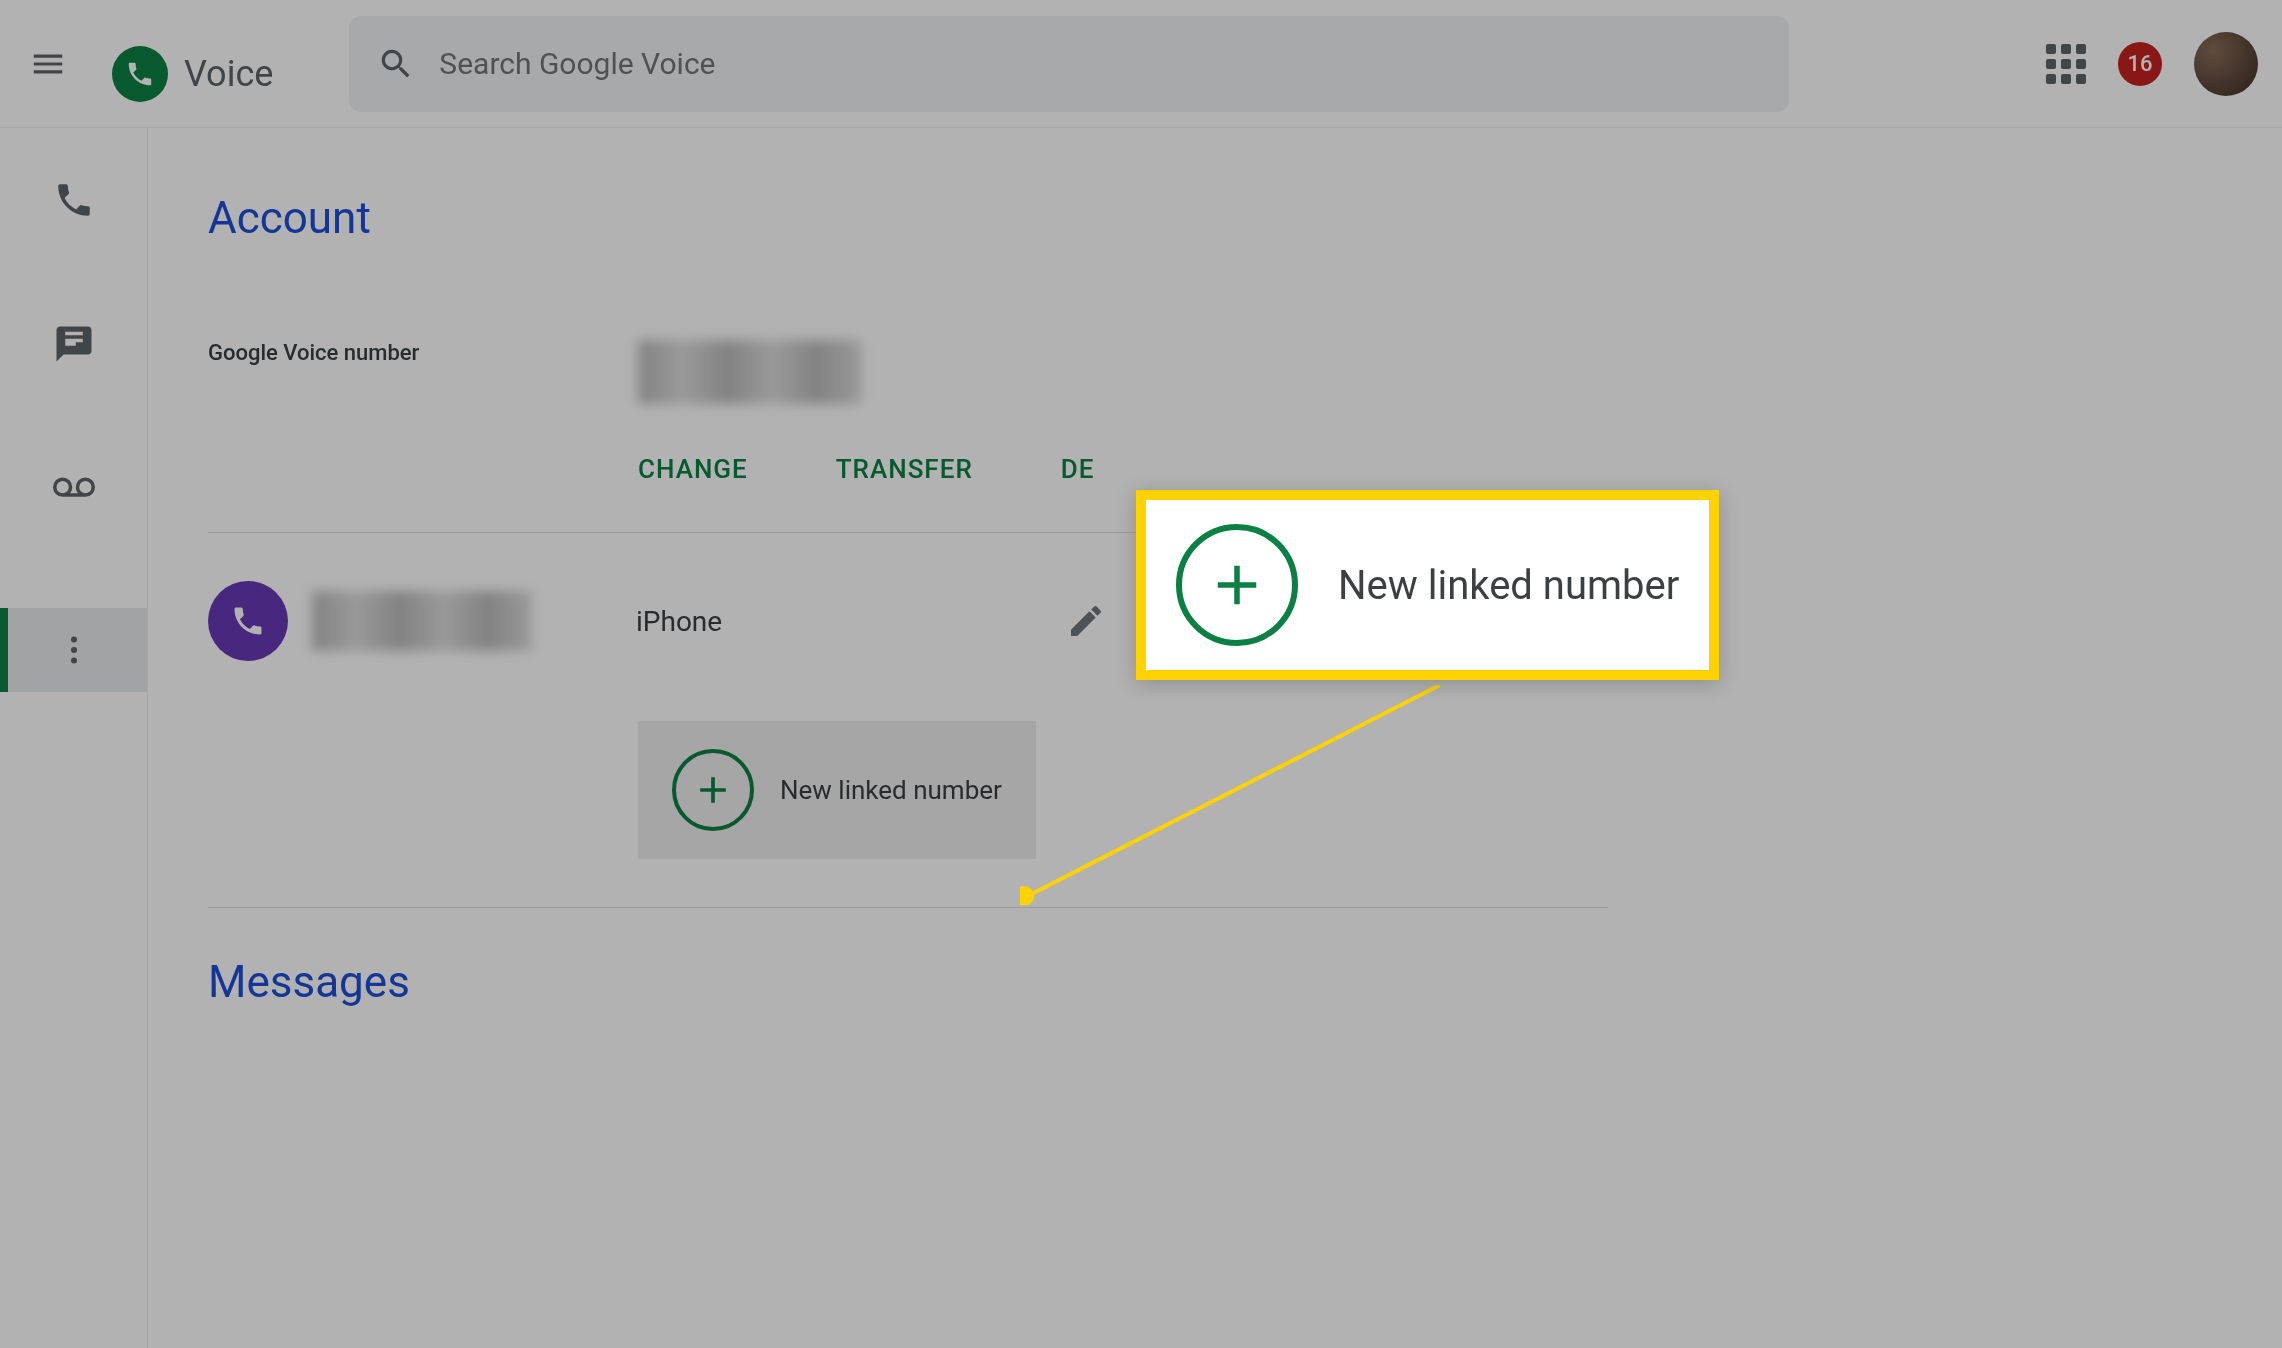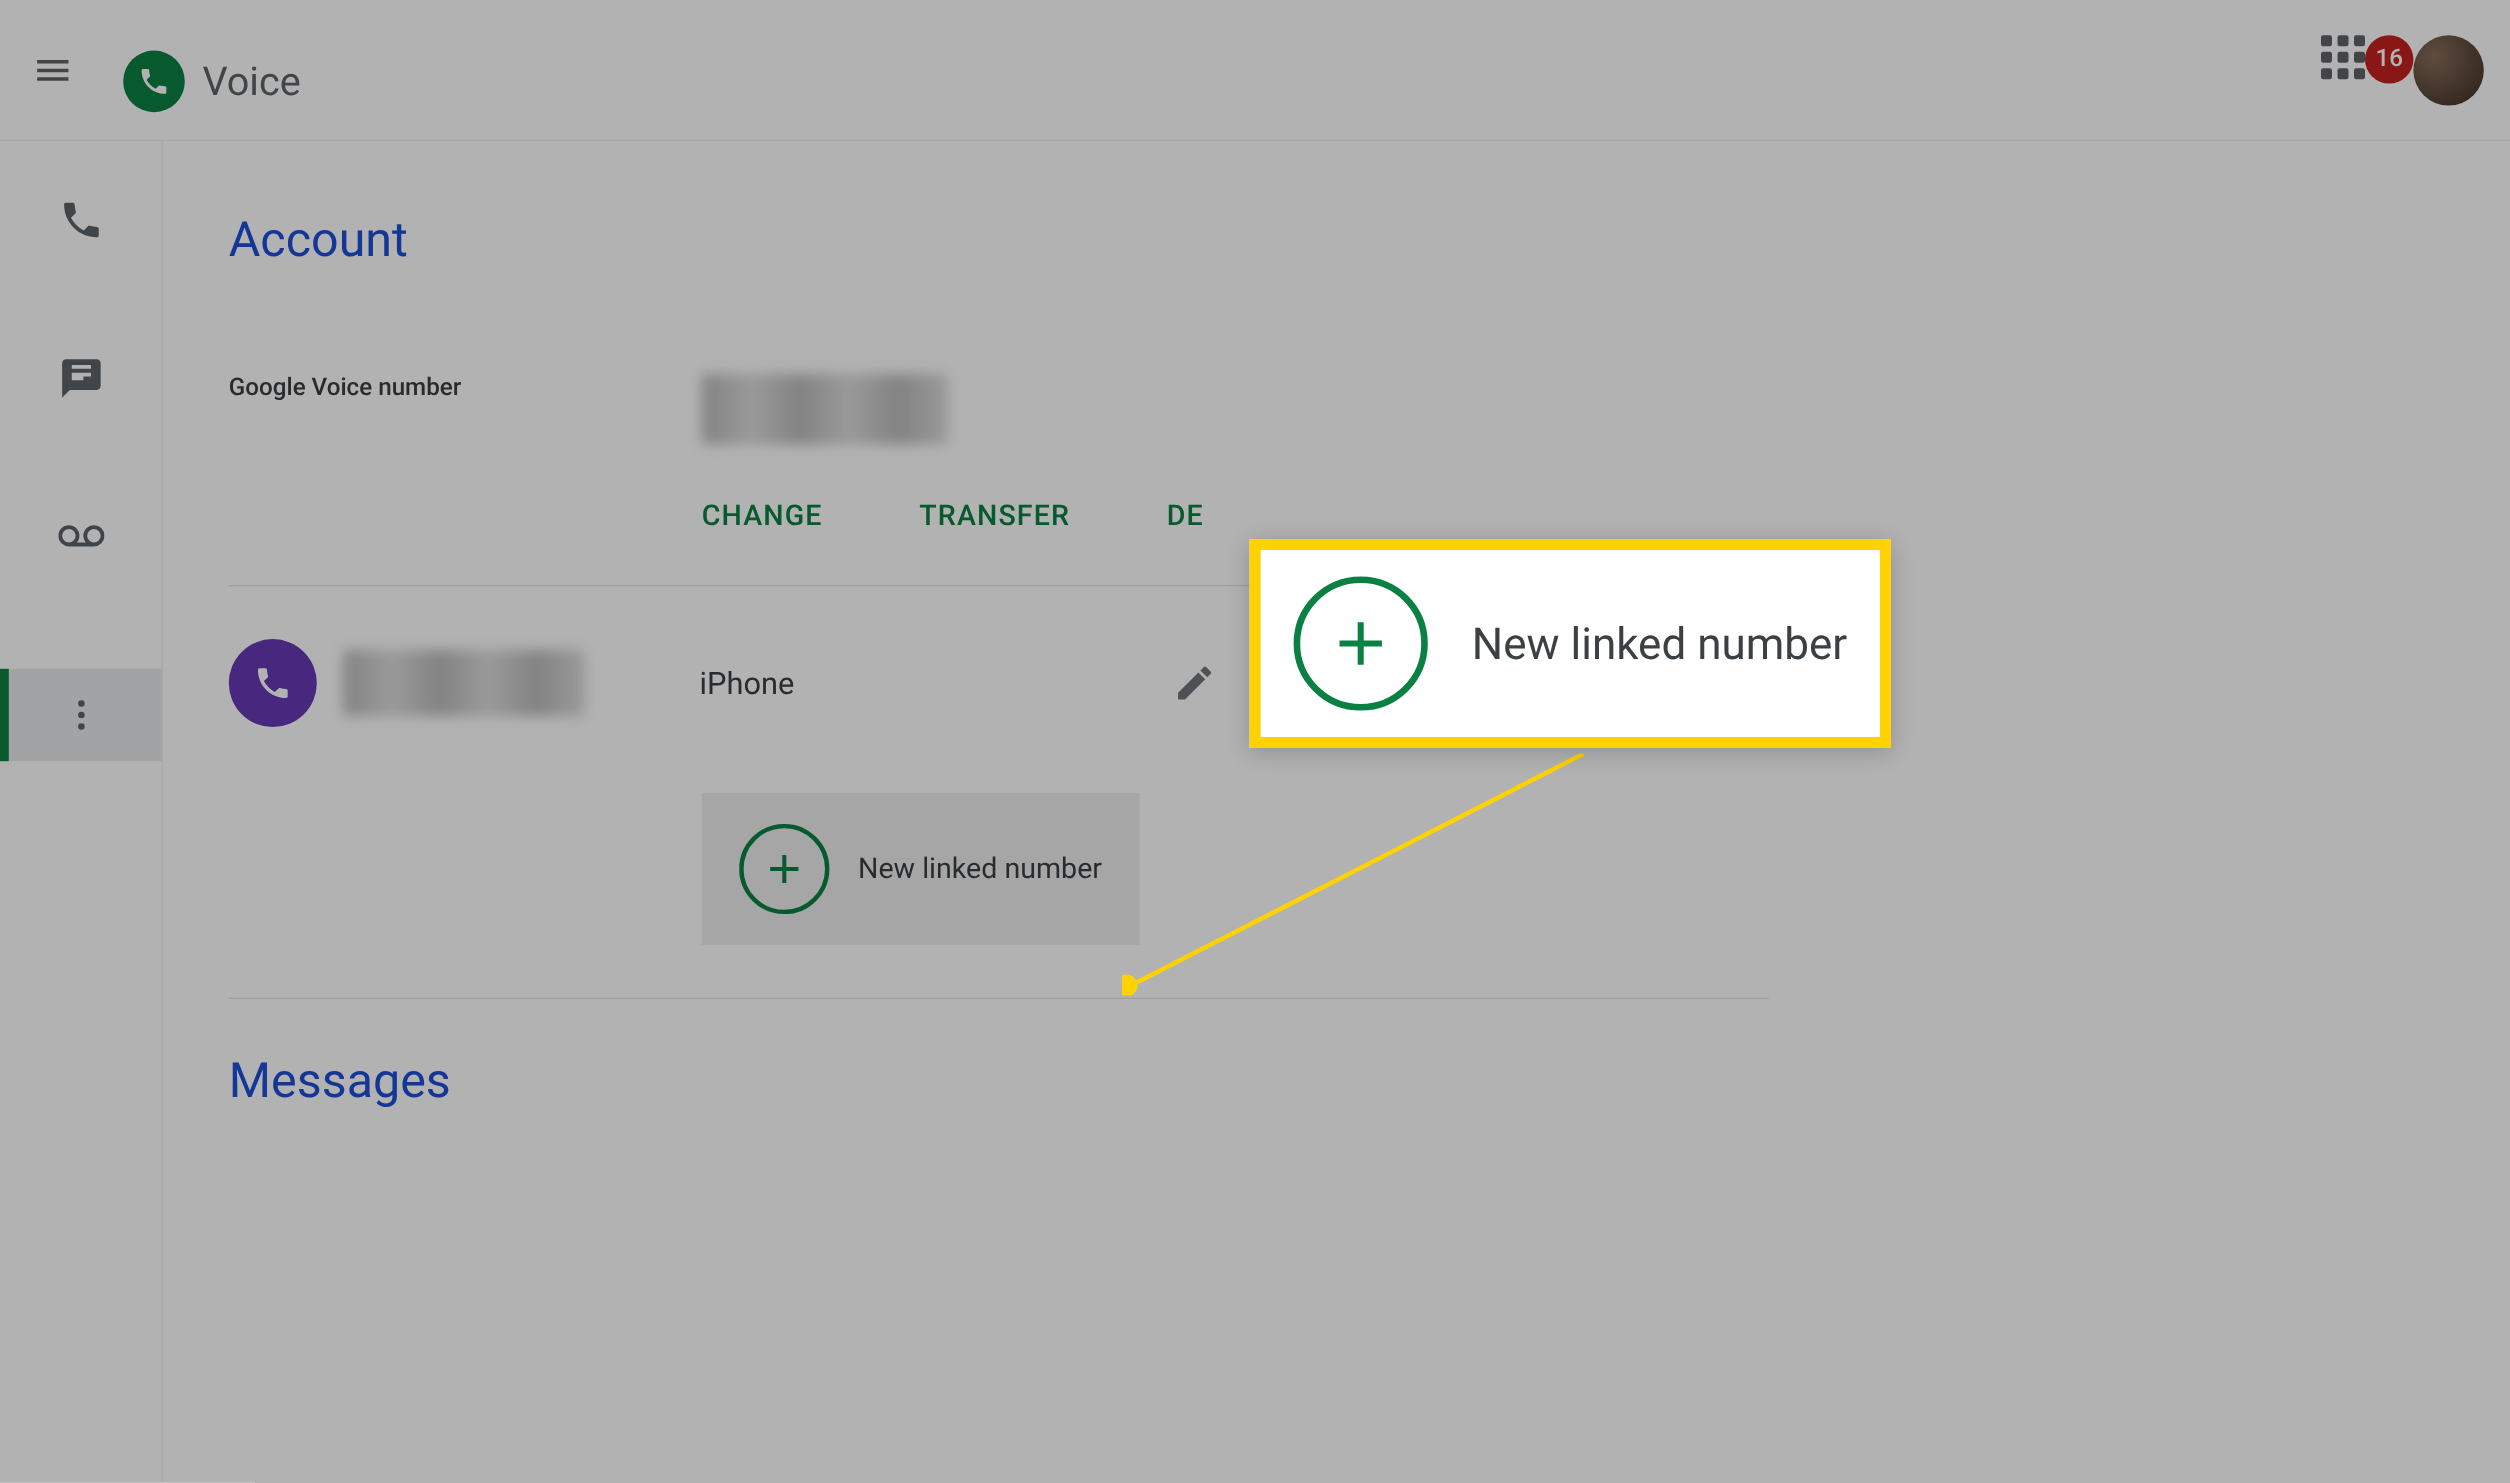--- a/index.html
+++ b/index.html
@@ -85,20 +85,22 @@
       border: none;
       background: transparent;
       font-size: 30px;
       color: #5f6368;
       flex: 1;
       outline: none;
     }
     .header-right {
       margin-left: auto;
       display: flex;
+      align-items: center;
+      gap: 32px;
     }
     .apps-icon {
       width: 40px;
       height: 40px;
       display: grid;
       grid-template-columns: repeat(3, 1fr);
       grid-template-rows: repeat(3, 1fr);
       gap: 5px;
       cursor: pointer;
     }
@@ -353,20 +355,26 @@
         <path fill="#5f6368" d="M3 6h18v2H3zm0 5h18v2H3zm0 5h18v2H3z"></path>
       </svg>
   </div>
   <div class="logo-area">
     <div class="voice-logo">
       <svg viewBox="0 0 24 24">
           <path d="M6.6 10.8c1.4 2.8 3.8 5.1 6.6 6.6l2.2-2.2c.3-.3.7-.4 1-.2 1.1.4 2.4.6 3.6.6.6 0 1 .4 1 1V20c0 .6-.4 1-1 1C10.6 21 3 13.4 3 4c0-.6.4-1 1-1h3.5c.6 0 1 .4 1 1 0 1.3.2 2.5.6 3.6.1.3 0 .8-.2 1l-2.3 2.2z"></path>
         </svg>
     </div>
     <span class="logo-text">Voice</span>
+  </div>
+  <div class="search-box">
+    <svg viewBox="0 0 24 24">
+        <path d="M15.5 14h-.8l-.3-.3a6.5 6.5 0 1 0-.7.7l.3.3v.8l5 5 1.5-1.5-5-5zm-6 0a4.5 4.5 0 1 1 0-9 4.5 4.5 0 0 1 0 9z"></path>
+      </svg>
+    <input class="search-input" placeholder="Search Google Voice" style="">
   </div>
   <div class="header-right">
     <div class="apps-icon">
       <span></span>
         <span></span>
         <span></span>
         <span></span>
         <span></span>
         <span></span>
         <span></span>

